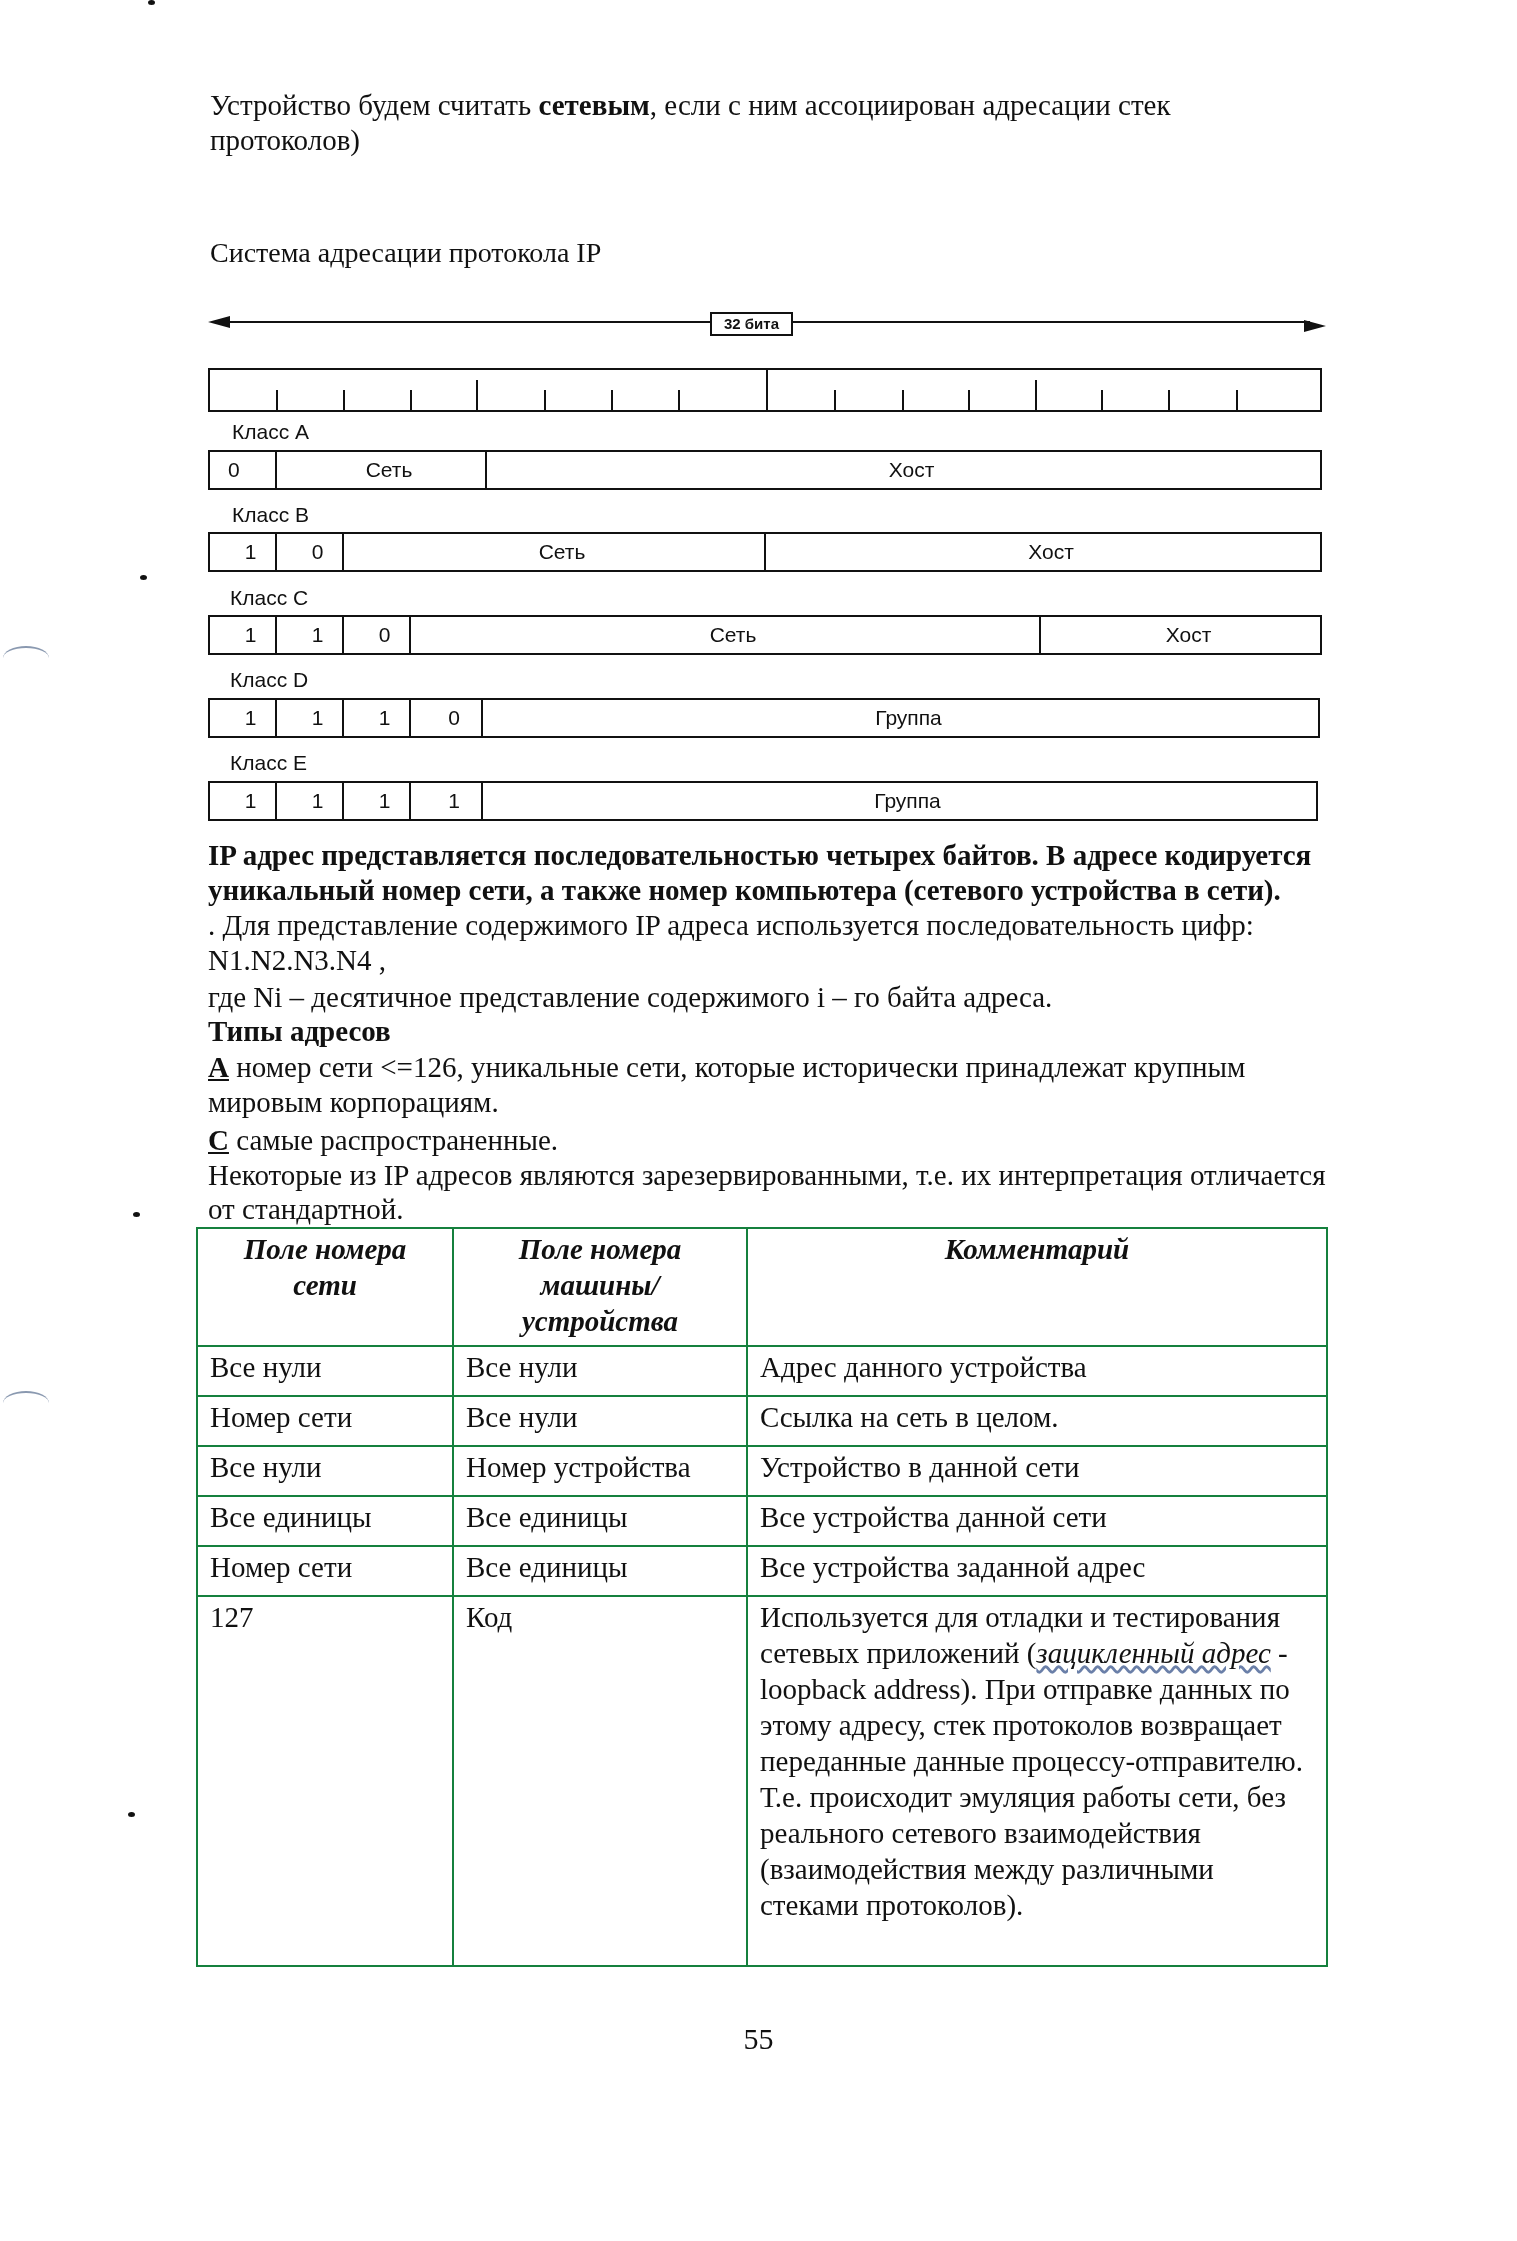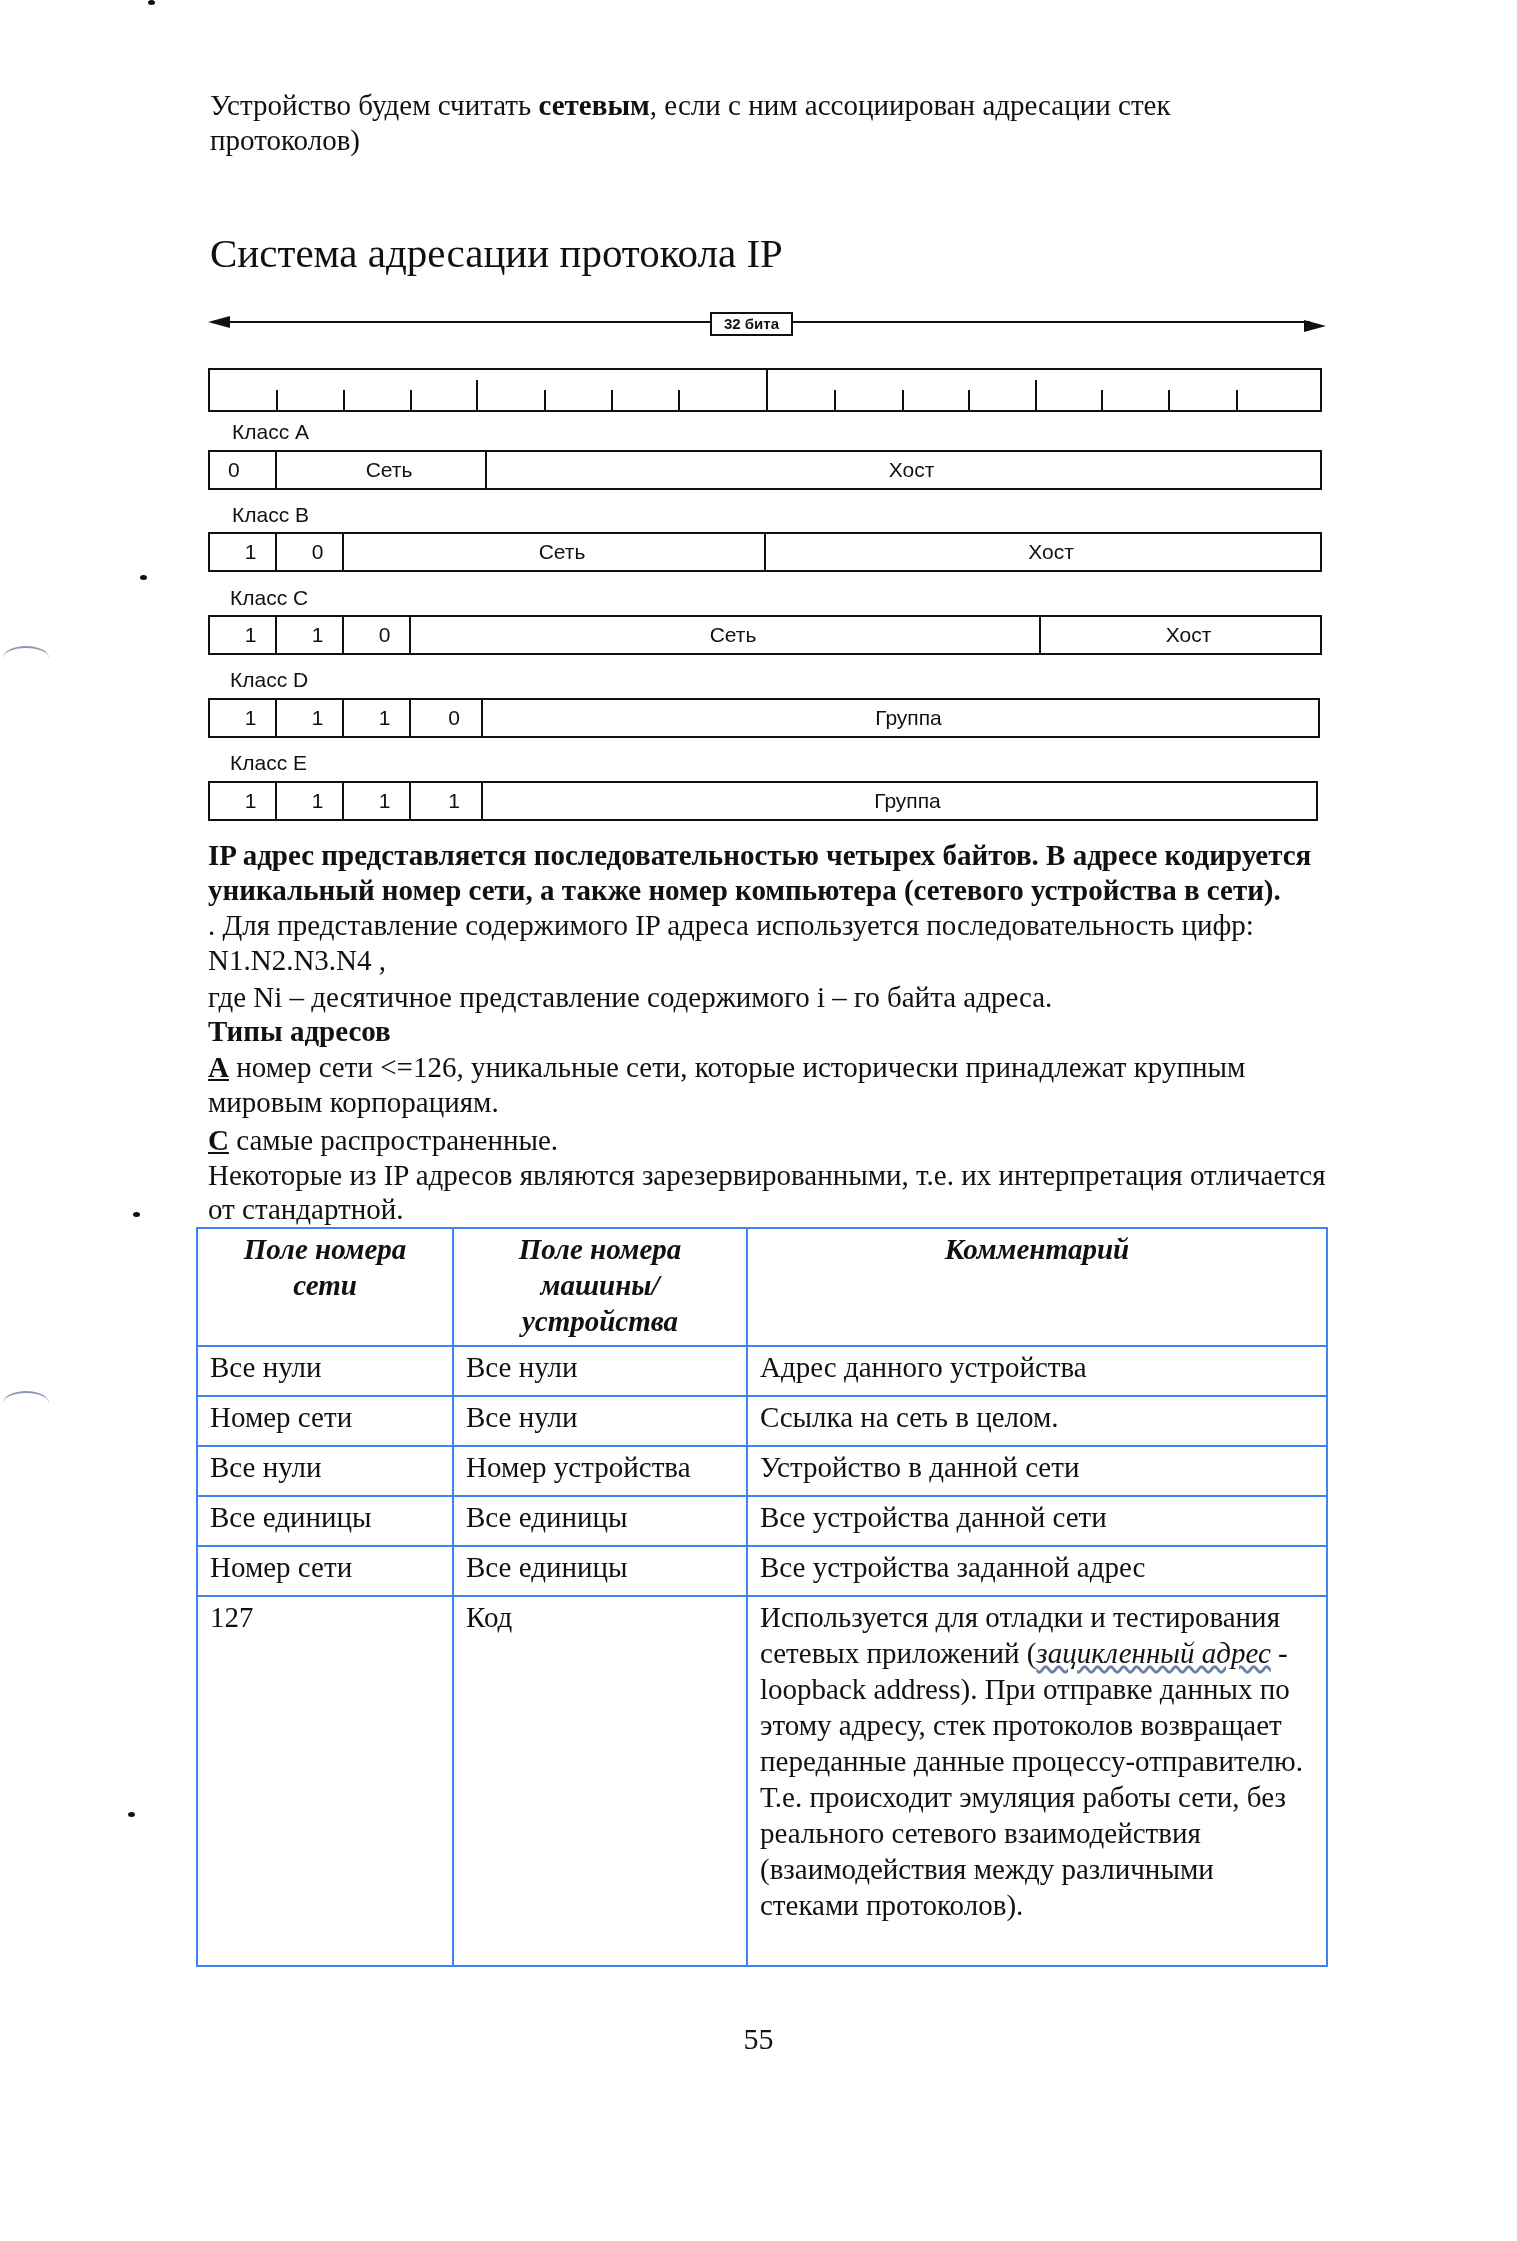--- a/index.html
+++ b/index.html
@@ -4,40 +4,40 @@
 <style>
   html, body { margin: 0; padding: 0; }
   body {
     width: 1517px; height: 2241px; position: relative; overflow: hidden;
     background: #ffffff; color: #111111;
     font-family: "Liberation Serif", "DejaVu Serif", serif;
   }
   .abs { position: absolute; }
   .p { font-size: 29px; line-height: 34px; white-space: nowrap; }
   .bold { font-weight: bold; }
-  .title { font-size: 41px; }
+  .title { font-size: 28px; }
   .sans { font-family: "Liberation Sans", "DejaVu Sans", sans-serif; }
 
   
   .arrow-line { position: absolute; height: 2px; background: #111; }
   .arrow-head-l { position: absolute; width: 0; height: 0; border-top: 6px solid transparent; border-bottom: 6px solid transparent; border-right: 22px solid #111; }
   .arrow-head-r { position: absolute; width: 0; height: 0; border-top: 6px solid transparent; border-bottom: 6px solid transparent; border-left: 22px solid #111; }
   .bits-label { position: absolute; border: 2px solid #111; background: #fff; font-size: 15px; font-weight: bold; padding: 2px 12px; line-height: 16px; }
   .ruler { position: absolute; border: 2px solid #111; box-sizing: border-box; }
   .tick { position: absolute; bottom: 0; width: 2px; background: #111; }
   .class-label { position: absolute; font-size: 21px; }
   .row { position: absolute; display: flex; border: 2px solid #111; box-sizing: border-box; height: 40px; }
   .cell { border-right: 2px solid #111; box-sizing: border-box; display: flex; align-items: center; justify-content: center; font-size: 21px; padding-left: 16px; }
   .cell:last-child { border-right: none; text-align: center; }
   .cell.bit { width: 67px; }
   .cell.left { justify-content: flex-start; padding-left: 18px; }
 
   
   table.res { position: absolute; left: 196px; top: 1227px; width: 1132px; border-collapse: collapse; font-size: 29px; line-height: 36px; }
-  table.res td, table.res th { border: 2px solid #3b82f6; vertical-align: top; padding: 2px 12px 6px 12px; text-align: left; font-weight: normal; }
+  table.res td, table.res th { border: 2px solid #15803d; vertical-align: top; padding: 2px 12px 6px 12px; text-align: left; font-weight: normal; }
   table.res th { font-style: italic; font-weight: bold; text-align: center; height: 102px; }
   table.res td { height: 40px; }
   .u { text-decoration: underline; }
   .wavy { font-style: italic; text-decoration: underline wavy #6a7fa8; }
 
   .mark-dot { position: absolute; width: 7px; height: 5px; background: #111; border-radius: 50%; }
   .punch { position: absolute; width: 46px; height: 22px; border-top: 2px solid #8a99b0; border-radius: 50% 50% 0 0; }
   .pageno { position: absolute; left: 0; width: 1517px; text-align: center; font-size: 30px; top: 2022px; }
 </style>
 </head>

